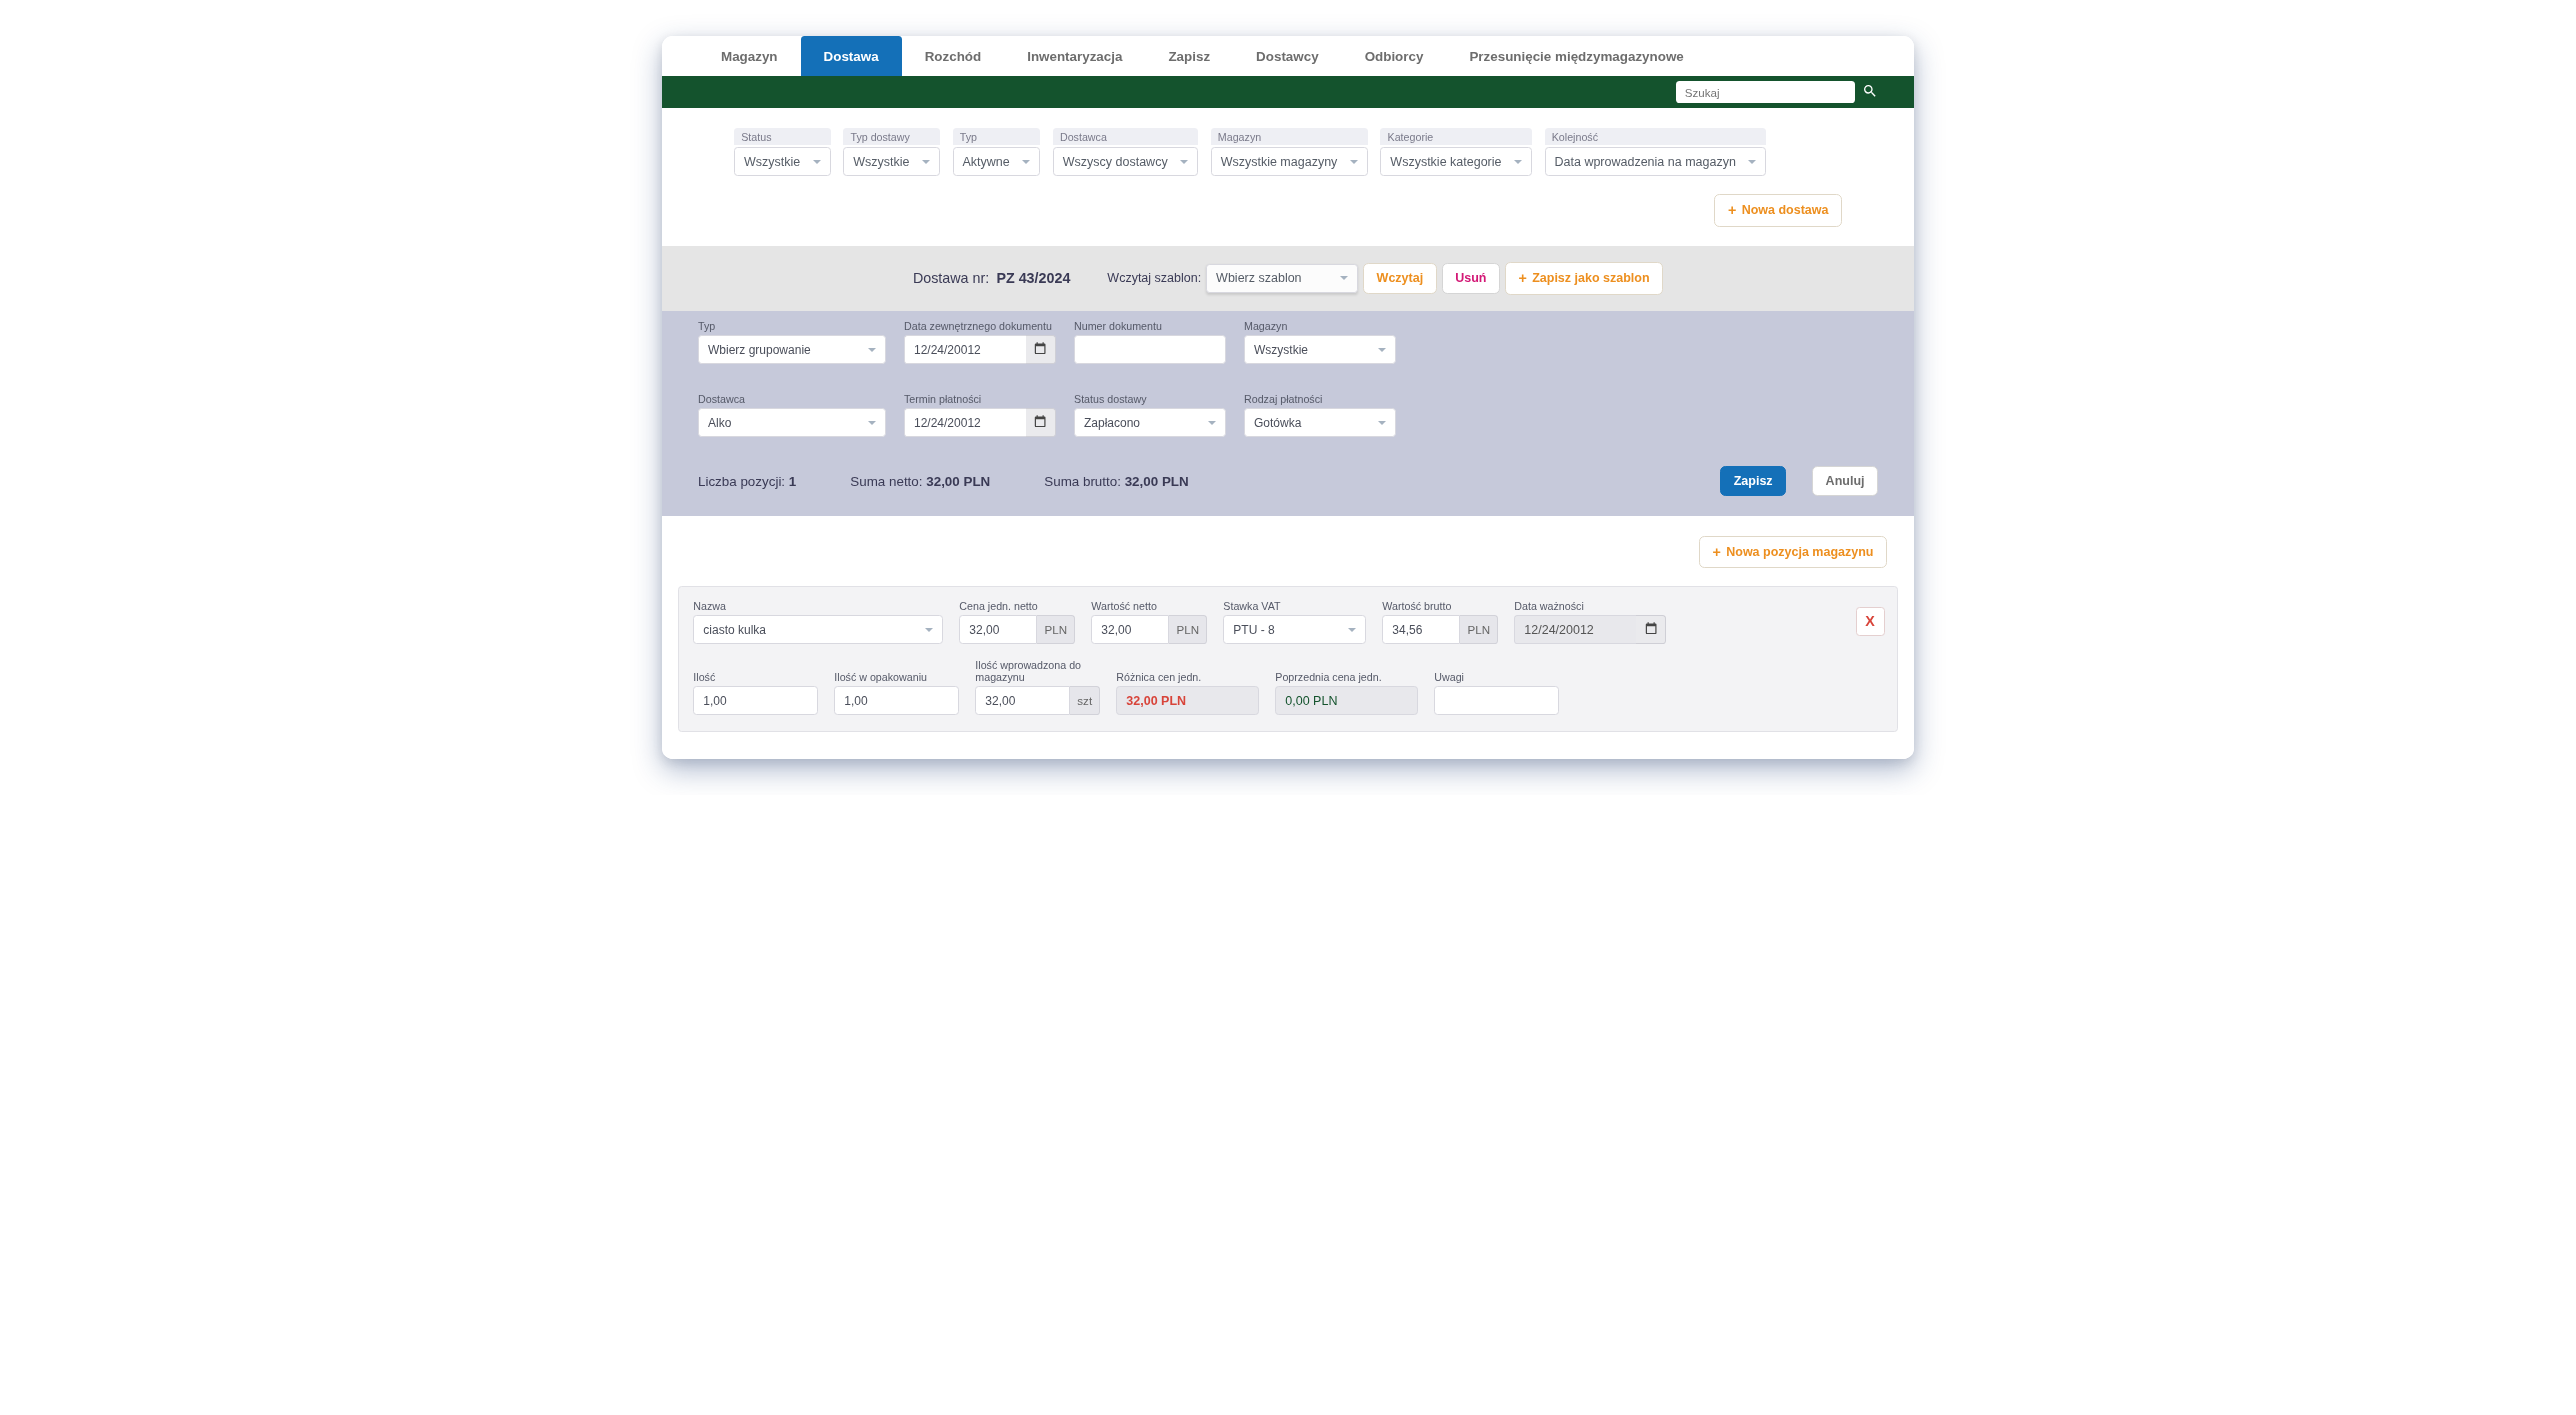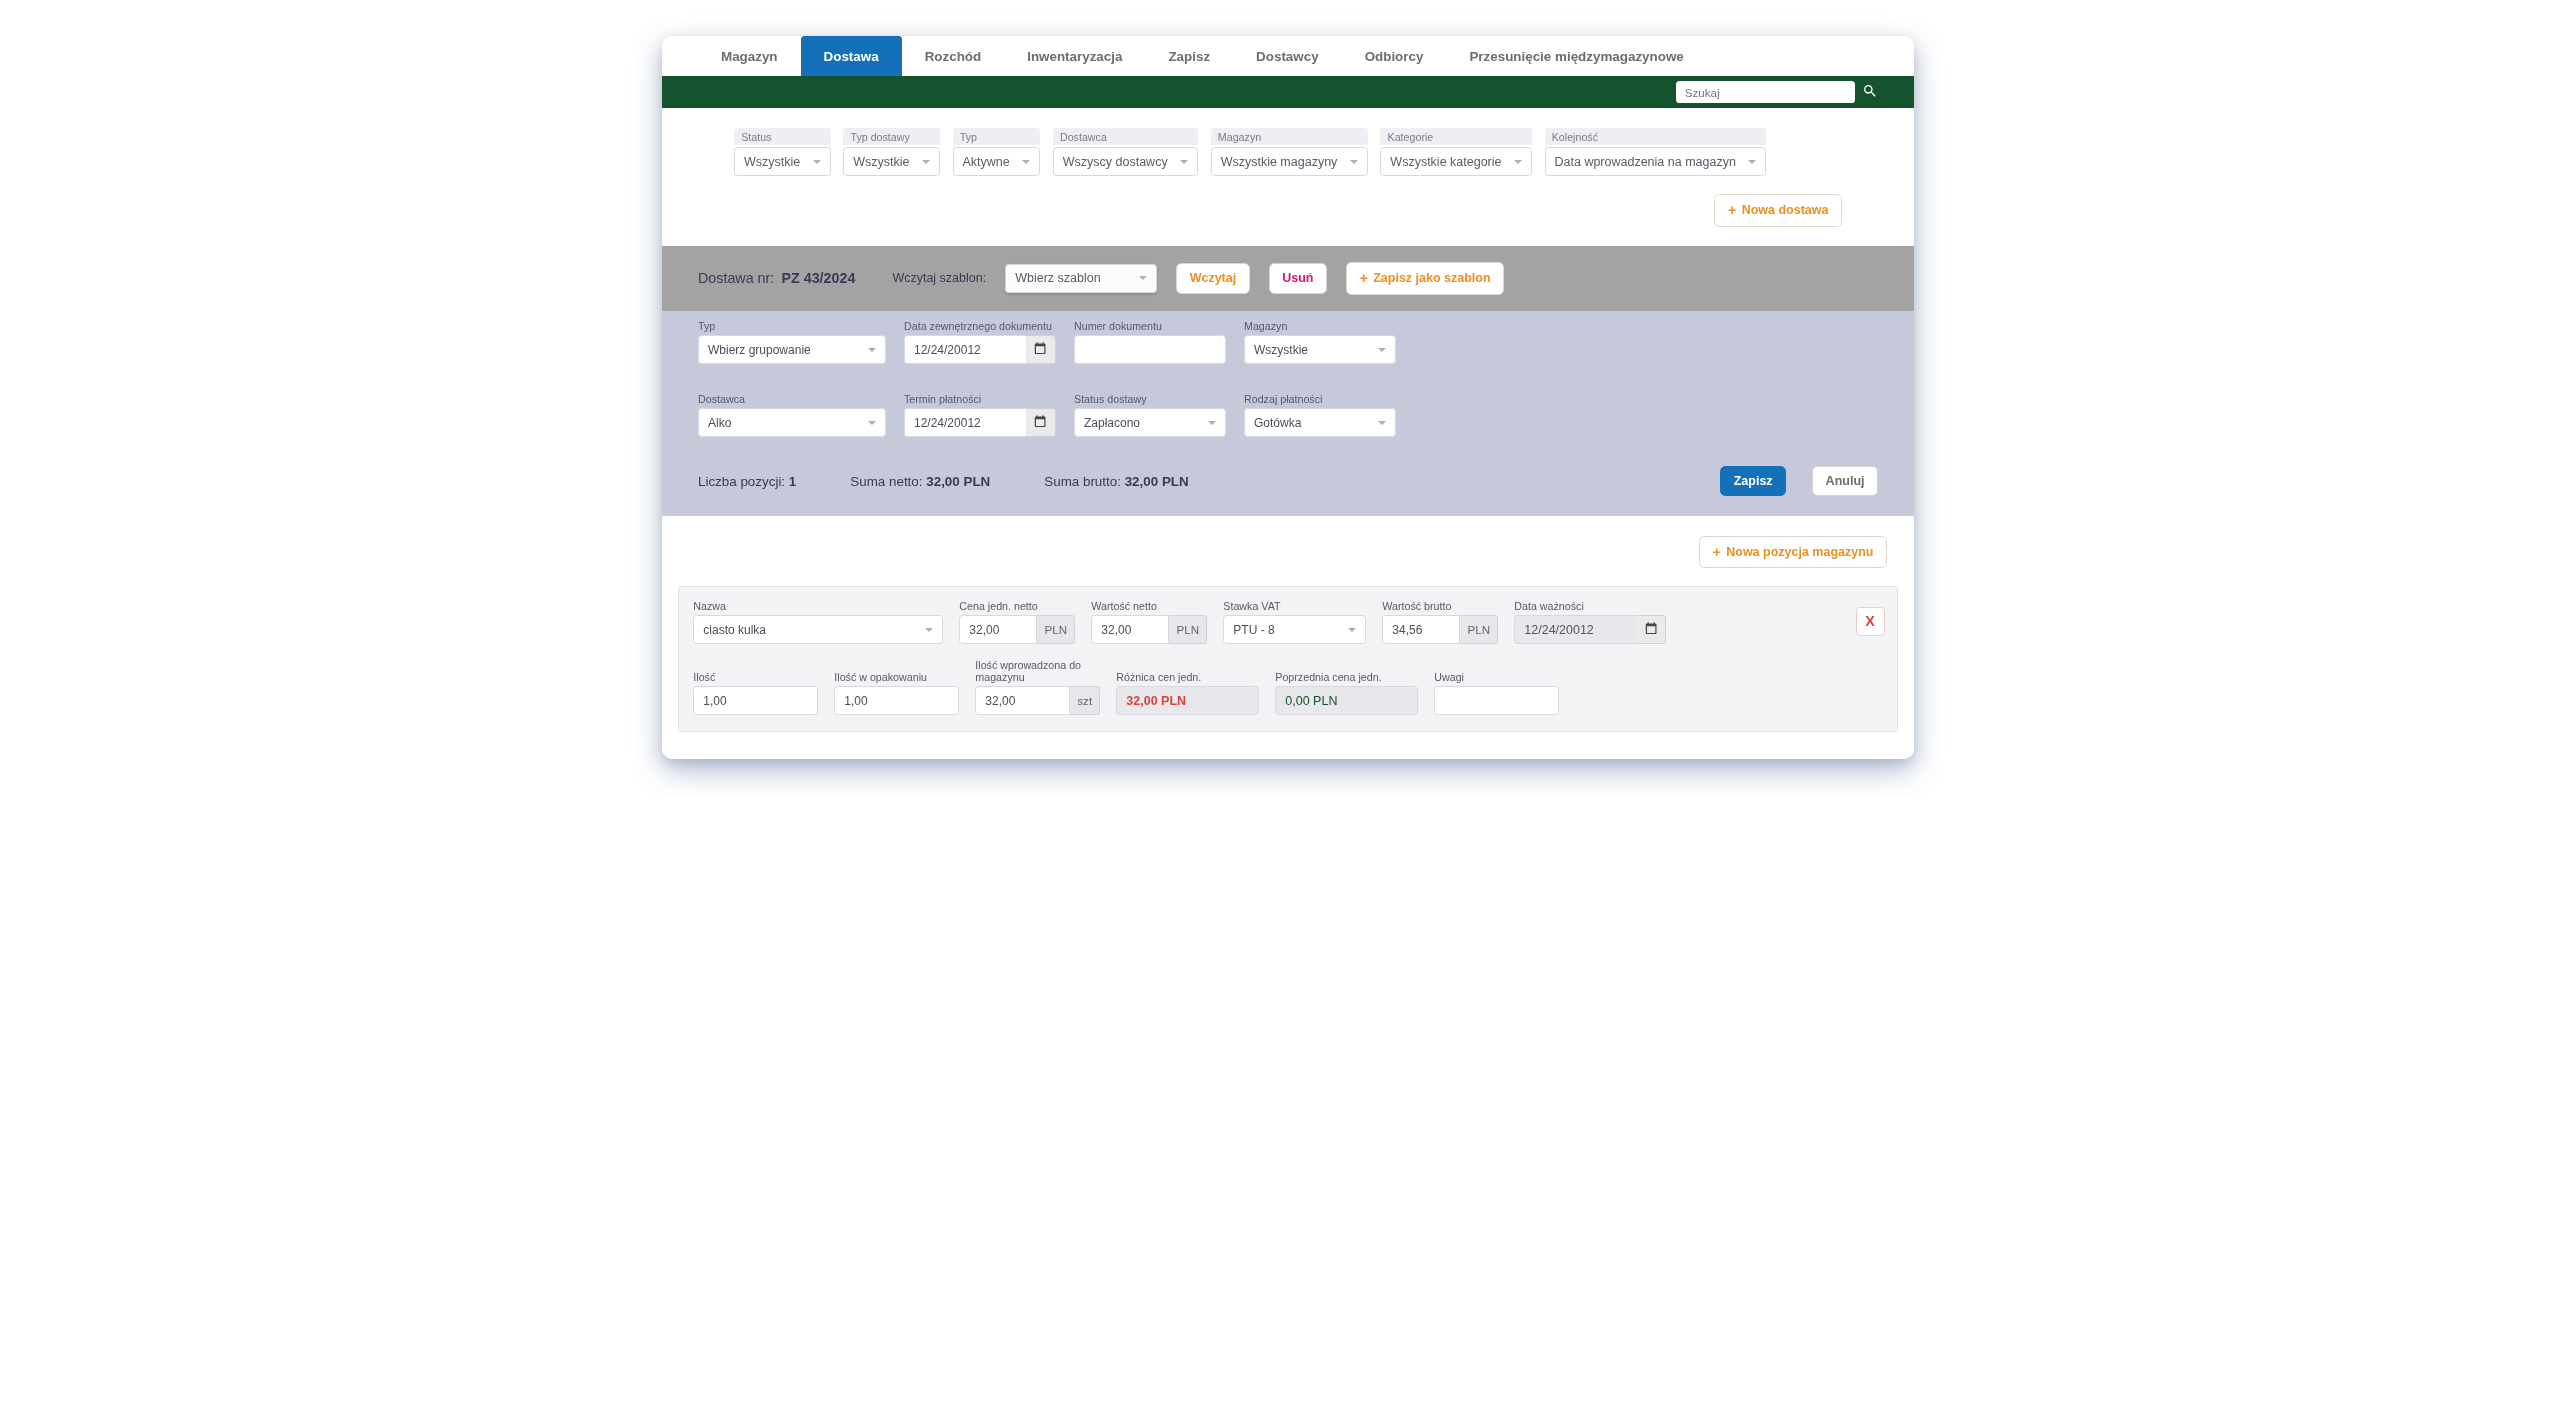--- a/index.html
+++ b/index.html
@@ -118,39 +118,39 @@
       align-items: center;
       gap: 5.4px;
     }
     .btn-orange { color: #ed8f1f; border-color: #e0d8c8; }
     .btn-orange .plus { color: #ed8f1f; font-size: 14.3px; font-weight: 700; }
     .btn-magenta { color: #d31876; }
     .btn-primary { background: #1470b8; color: #fff; border-color: #1470b8; }
     .btn-neutral { color: #6d6d6d; }
     
     .doc-header {
-      background: #a3a3a3;
-      display: flex;
-      align-items: center;
-      justify-content: flex-start;
+      background: #e5e5e5;
+      display: flex;
+      align-items: center;
+      justify-content: center;
       padding: 16px 36px;
       gap: 9px;
     }
     .doc-title {
       font-size: 14.3px;
       color: #3a3a55;
       display: flex;
       gap: 7.2px;
       align-items: baseline;
     }
     .doc-title b { font-weight: 700; }
     .doc-header-right {
       display: flex;
       align-items: center;
-      gap: 19px;
+      gap: 5px;
       margin-left: 28px;
     }
     .doc-header-right .template-label {
       color: #3a3a55;
       font-size: 12.5px;
     }
     .template-select-box {
       background: #fcfcfc;
       box-shadow: 0 1.8px 2.7px rgba(0,0,0,0.12);
     }

